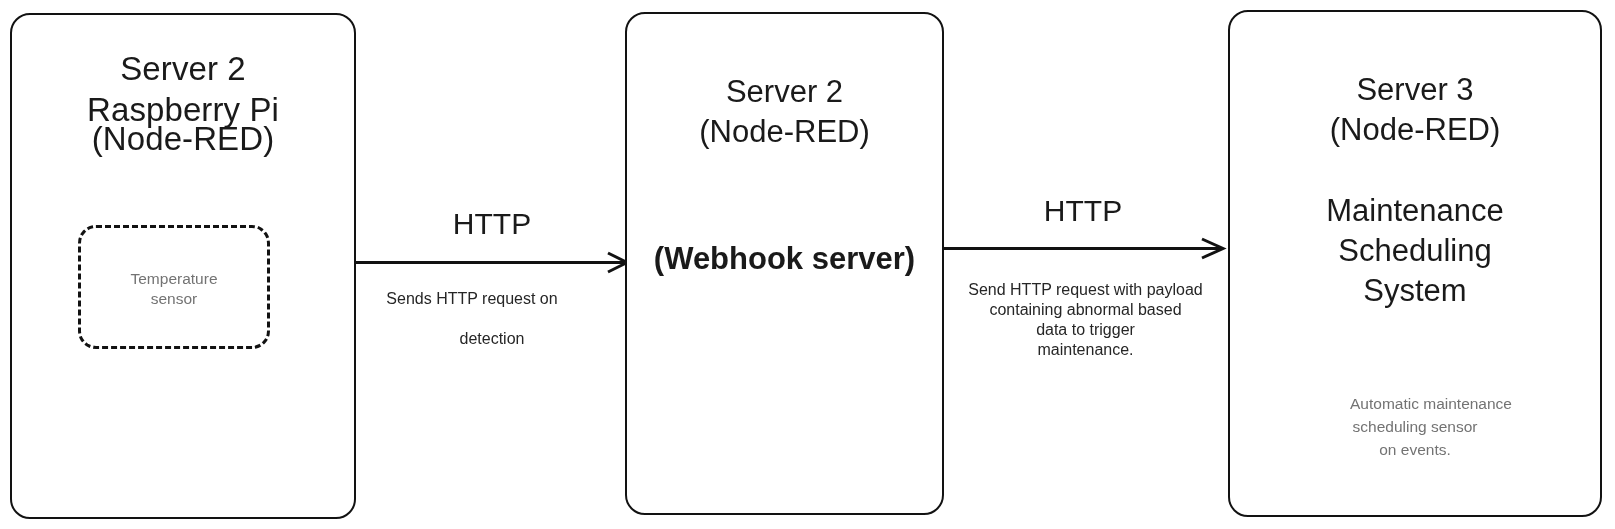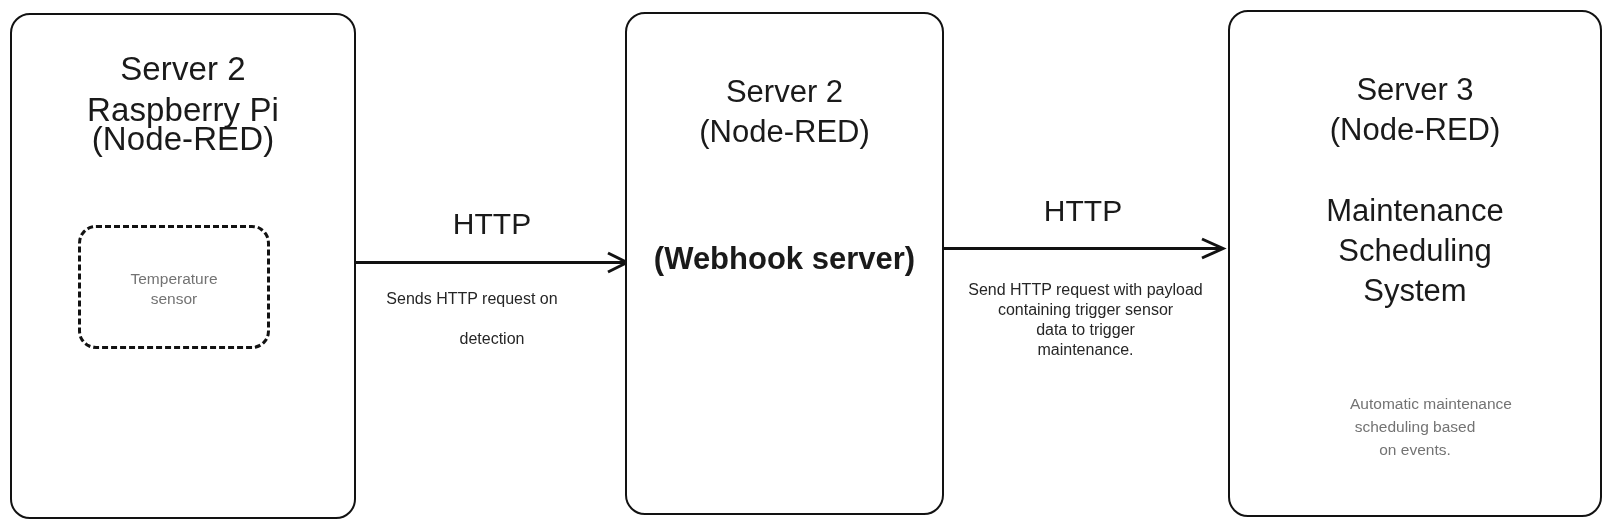--- a/index.html
+++ b/index.html
@@ -96,31 +96,31 @@
   <div class="txt title-md" style="left:620px; top:241px; width:329px;font-weight:bold;">(Webhook server)</div>
 
   <svg class="arrow-svg" style="left:944px; top:238px; width:282px; height:22px;" viewBox="0 0 282 22">
     <line x1="0" y1="10.5" x2="276" y2="10.5" stroke="#121212" stroke-width="3"></line>
     <polyline points="258,1 279,10.5 258,20" fill="none" stroke="#121212" stroke-width="3" stroke-linecap="butt" stroke-linejoin="miter"></polyline>
   </svg>
 
   <div class="txt edge-label-big" style="left:944px; top:193px; width:278px;">HTTP</div>
 
   <div class="txt edge-caption" style="left:938px; top:279px; width:295px;">Send HTTP request with payload</div>
-  <div class="txt edge-caption" style="left:938px; top:299px; width:295px;">containing trigger sensor</div>
+  <div class="txt edge-caption" style="left:938px; top:299px; width:295px;">containing abnormal based</div>
   <div class="txt edge-caption" style="left:938px; top:319px; width:295px;">data to trigger</div>
   <div class="txt edge-caption" style="left:938px; top:339px; width:295px;">maintenance.</div>
 
   <div class="node-box" style="left:1228px; top:10px; width:374px; height:507px;">
   </div>
 
   <div class="txt title-md" style="left:1228px; top:72px; width:374px;">Server 3</div>
   <div class="txt title-md" style="left:1228px; top:112px; width:374px;">(Node-RED)</div>
 
   <div class="txt title-md" style="left:1228px; top:193px; width:374px;">Maintenance</div>
   <div class="txt title-md" style="left:1228px; top:233px; width:374px;">Scheduling</div>
   <div class="txt title-md" style="left:1228px; top:273px; width:374px;">System</div>
 
   <div class="txt small-note" style="left:1228px; top:393px; width:374px;padding-left:16px;">Automatic maintenance</div>
-  <div class="txt small-note" style="left:1228px; top:416px; width:374px;">scheduling based</div>
+  <div class="txt small-note" style="left:1228px; top:416px; width:374px;">scheduling sensor</div>
   <div class="txt small-note" style="left:1228px; top:439px; width:374px;">on events.</div>
 
 </div>
 
 </body></html>

